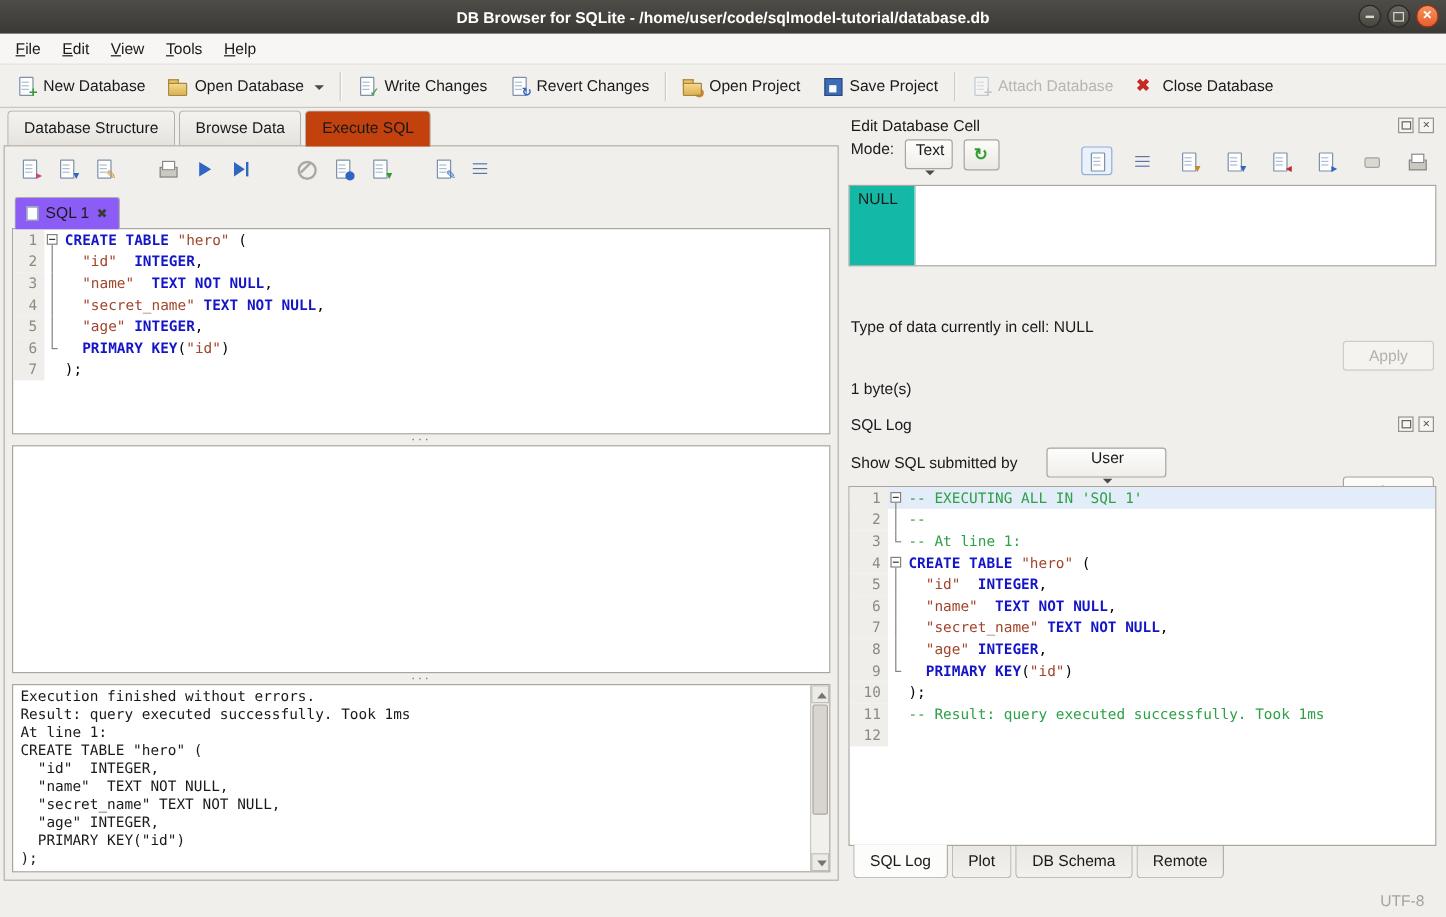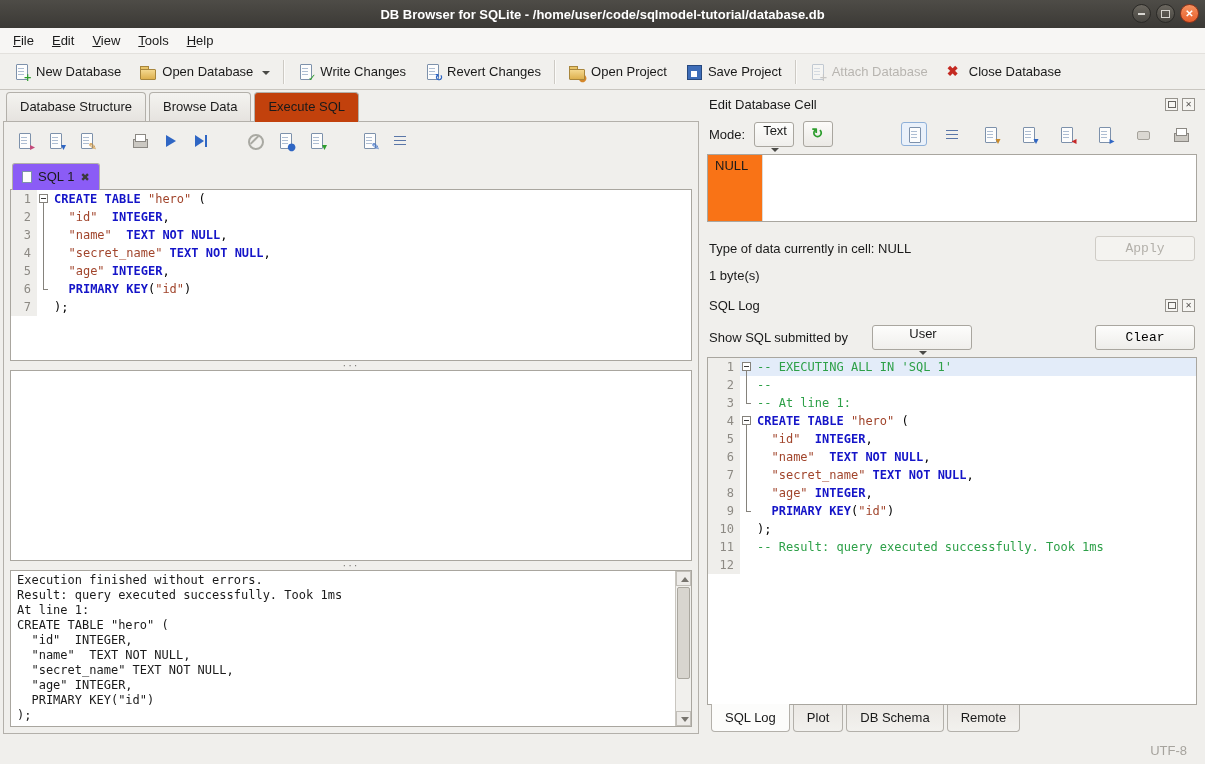--- a/index.html
+++ b/index.html
@@ -106,35 +106,35 @@
   .sb-down::before { content:""; position:absolute; left:4px; top:5px; border-top:5px solid #77746e; border-left:4px solid transparent; border-right:4px solid transparent; }
   .sb-thumb { position:absolute; left:1px; right:1px; top:16px; height:92px; background:#d8d5cf; border:1px solid #aaa79f; border-radius:2px; }
 
   
   .dockhead { display:flex; align-items:center; height:24px; font-size:13px; padding:0 2px; }
   .dockhead .t { flex:1; }
   .dkbtn { width:13px; height:13px; border:1px solid #96938d; background:#f6f5f2; display:inline-flex; align-items:center; justify-content:center; margin-left:4px; position:relative; }
   .dk-float::before { content:""; width:6px; height:5px; border:1px solid #666460; display:block; }
   .dk-x::before { content:"✕"; font-size:8px; color:#555350; }
 
-  .cellbar { display:flex; align-items:center; gap:9px; height:36px; padding:0 2px; }
+  .cellbar { display:flex; gap:9px; height:36px; padding:0 2px; }
   .lbl { font-size:13px; }
   .combo { height:25px; display:inline-flex; align-items:center; background:linear-gradient(#fdfdfc,#f0efec); border:1px solid #a9a69f; border-radius:3px; padding:0 6px 0 8px; font-size:13px; gap:10px;flex-direction:column; }
   .combo .arr { width:0; height:0; border-top:4px solid #4a4a46; border-left:4px solid transparent; border-right:4px solid transparent; }
   .ibtn { width:30px; height:26px; border:1px solid #a9a69f; border-radius:3px; background:linear-gradient(#fcfbf9,#ebe9e5); display:inline-flex; align-items:center; justify-content:center; }
   .cicons { display:flex; align-items:center; gap:12px; margin-left:auto; padding-right:2px; }
   .cbtn { width:26px; height:24px; display:inline-flex; align-items:center; justify-content:center; border-radius:3px; border:1px solid transparent; }
   .cbtn.selected { border:1px solid #8fb0d8; background:#eaf1fa; }
 
   .celledit { height:68px; border:1px solid #a9a69f; background:#ffffff; display:flex; margin:2px 0 0 0; }
-  .cellgut { width:55px; background:#f97316; border-right:1px solid #dddbd6; padding:3px 0 0 7px; font-size:13px; }
+  .cellgut { width:55px; background:#14b8a6; border-right:1px solid #dddbd6; padding:3px 0 0 7px; font-size:13px; }
 
   .cellinfo { padding:14px 2px 4px; font-size:13px; }
   .ci-row { display:flex; align-items:center; justify-content:space-between; }
-  .btn { font-family:Liberation Mono, monospace; font-size:13px; background:linear-gradient(#fdfdfc,#eeedea); border:1px solid #a9a69f; border-radius:3px; padding:4px 0; width:100px; text-align:center; }
+  .btn { font-family:Liberation Sans, sans-serif; font-size:13px; background:linear-gradient(#fdfdfc,#eeedea); border:1px solid #a9a69f; border-radius:3px; padding:4px 0; width:76px; text-align:center;margin-top:48px; }
   .btn.disabled { color:#b3b0aa; border-color:#cfccc6; background:#f4f3f0; }
   .sizeinfo { margin-top:7px; }
 
   .loghead { margin-top:6px; }
   .logbar { display:flex; align-items:center; gap:24px; height:40px; padding:0 2px; }
   #log-view { flex:1; min-height:0; }
   .btabs { display:flex; align-items:flex-start; height:32px; padding:0 0 4px 4px; }
   .btab { font-size:13px; padding:5px 13px 6px; background:linear-gradient(#ebe8e4,#f2f1ee); border:1px solid #b3b0aa; border-top:none; border-radius:0 0 4px 4px; margin-right:3px; position:relative; }
   .btab.active { background:#fcfcfb; margin-top:-1px; padding-top:6px; z-index:2; }
 

